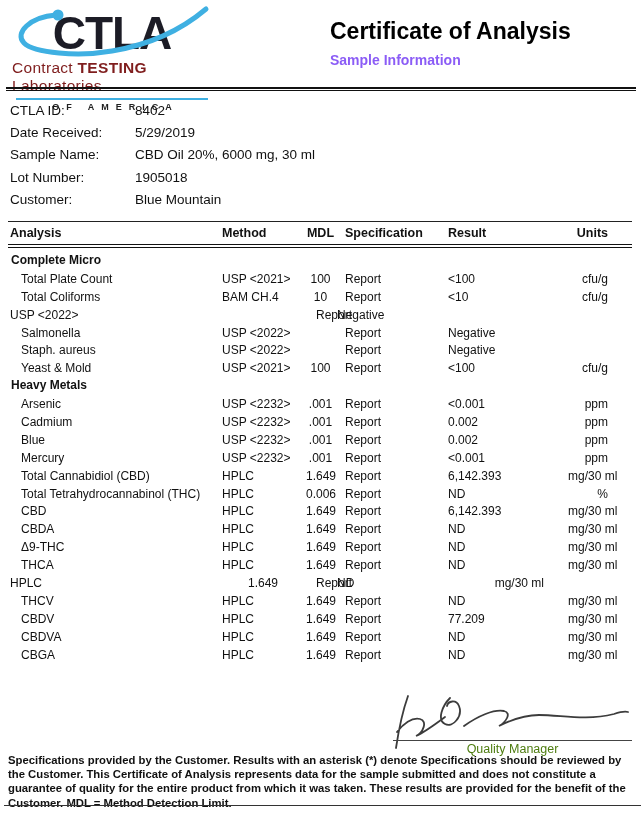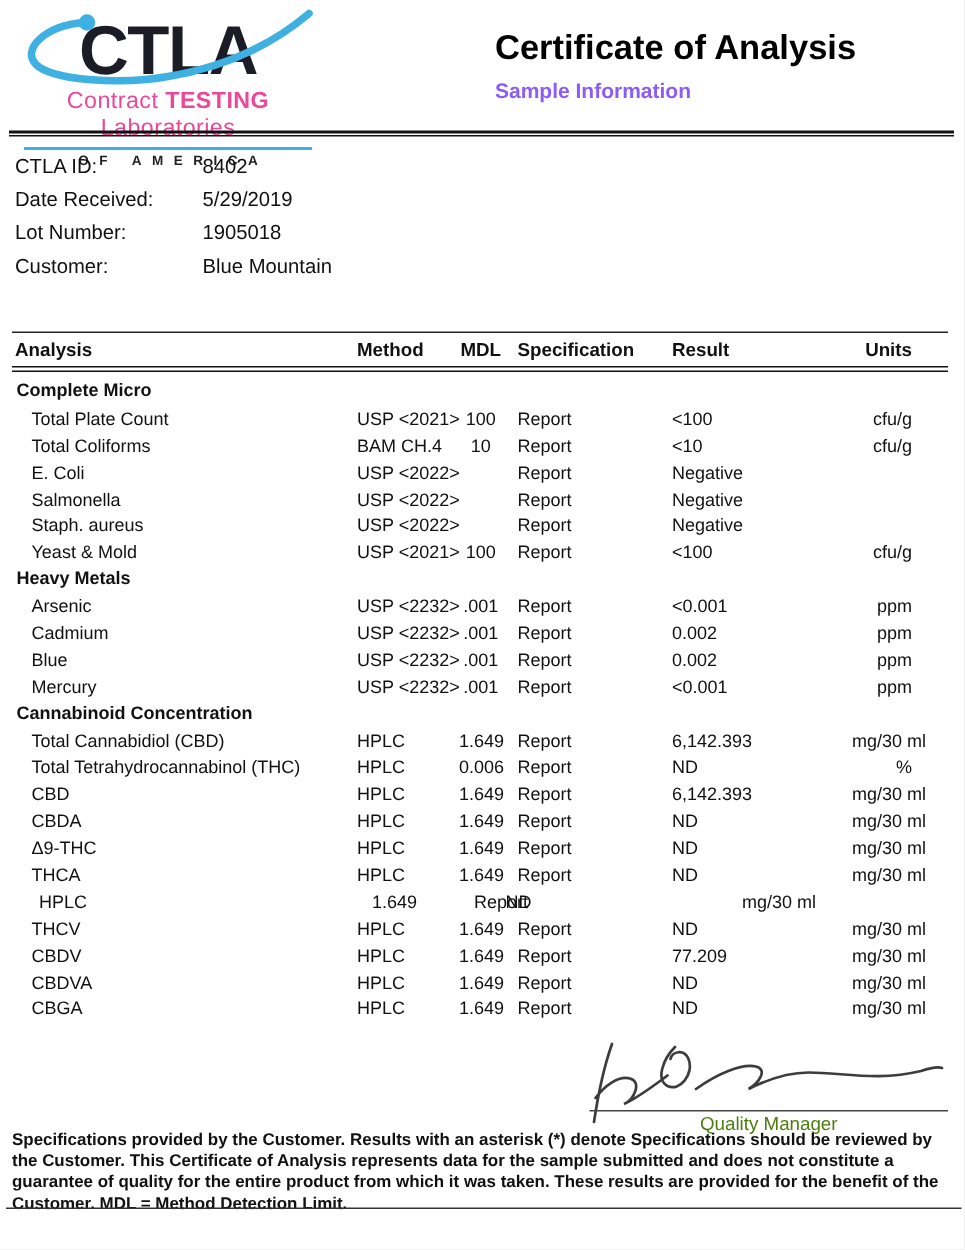--- a/index.html
+++ b/index.html
@@ -6,21 +6,21 @@
   html,body { background:#e8e8e8; }
   body { font-family:"Liberation Sans", sans-serif; }
   .page {
     position:relative; width:643px; height:833px; margin:0 auto;
     background:#ffffff; color:#111; overflow:hidden;
   }
 
   
   .logo-block { position:absolute; left:12px; top:5px; width:200px; }
   .logo-mark { display:block; }
-  .logo-line1 { font-size:15.5px; color:#ec4899; letter-spacing:.3px; text-align:center; margin-top:-2px; }
+  .logo-line1 { font-size:15.5px; color:#7f1d1d; letter-spacing:.3px; margin-top:-2px; }
   .logo-line1 b { font-weight:bold; }
   .logo-underline { height:2px; background:#3fb0e2; margin:3px 4px 2px 4px; }
   .logo-line2 { font-size:9px; font-weight:bold; letter-spacing:7px; text-align:center; color:#222; padding-left:7px; }
 
   
   .title-block { position:absolute; left:330px; top:18px; }
   .doc-title { font-size:23px; font-weight:bold; color:#000; }
   .doc-subtitle { font-size:14px; font-weight:bold; color:#8b5cf6; margin-top:7px; }
 
   .double-rule { position:absolute; left:6px; right:7px; height:4px;
@@ -38,21 +38,21 @@
   .table-top-rule { border-top:1px solid #222; }
   .thead { display:grid; grid-template-columns:212px 86px 29px 111px 122px 64px;
     height:22px; align-items:center; font-size:12.5px; font-weight:bold; }
   .thead-double { height:4px; border-top:1.5px solid #111; border-bottom:1px solid #111; margin-bottom:4px; }
   .trow { display:grid; grid-template-columns:212px 86px 29px 111px 122px 64px;
     height:17.9px; align-items:center; font-size:12px; }
   .section-row { height:17.9px; line-height:17.9px; font-size:12px; font-weight:bold; padding-left:3px; }
   .cell { white-space:nowrap; overflow:visible; }
   .c-analysis { padding-left:13px; }
   .h-analysis { padding-left:2px; }
-  .c-method, .h-method { padding-left:2px;margin-left:16px; }
+  .c-method, .h-method { padding-left:2px; }
   .c-mdl, .h-mdl { text-align:center; }
   .c-specification, .h-specification { padding-left:10px; }
   .c-result, .h-result { padding-left:2px; }
   .c-units, .h-units { text-align:right; padding-right:24px; }
 
   
   .sig-block { position:absolute; left:392px; top:690px; width:240px; }
   .sig-svg { position:absolute; left:0; top:0; }
   .sig-line { position:absolute; left:1px; top:50px; width:239px; border-top:1px solid #444; }
   .sig-role { position:absolute; left:1px; top:52px; width:239px; text-align:center; font-size:12.5px; color:#4d7c0f; }
@@ -90,20 +90,24 @@
   <div class="sample-info">
     <div class="si-row">
       <div class="si-label">CTLA ID:</div>
       <div class="si-value">8402</div>
     </div>
     <div class="si-row">
       <div class="si-label">Date Received:</div>
       <div class="si-value">5/29/2019</div>
     </div>
     <div class="si-row">
+      <div class="si-label">Sample Name:</div>
+      <div class="si-value">CBD Oil 20%, 6000 mg, 30 ml</div>
+    </div>
+    <div class="si-row">
       <div class="si-label">Lot Number:</div>
       <div class="si-value">1905018</div>
     </div>
     <div class="si-row">
       <div class="si-label">Customer:</div>
       <div class="si-value">Blue Mountain</div>
     </div>
   </div>
 
   <div class="table-wrap">
@@ -129,21 +133,20 @@
         </div>
         <div class="trow">
           <div class="cell c-analysis">Total Coliforms</div>
           <div class="cell c-method">BAM CH.4</div>
           <div class="cell c-mdl">10</div>
           <div class="cell c-specification">Report</div>
           <div class="cell c-result">&lt;10</div>
           <div class="cell c-units">cfu/g</div>
         </div>
         <div class="trow">
-          <div class="cell c-analysis">E. Coli</div>
           <div class="cell c-method">USP &lt;2022&gt;</div>
           <div class="cell c-mdl"></div>
           <div class="cell c-specification">Report</div>
           <div class="cell c-result">Negative</div>
           <div class="cell c-units"></div>
         </div>
         <div class="trow">
           <div class="cell c-analysis">Salmonella</div>
           <div class="cell c-method">USP &lt;2022&gt;</div>
           <div class="cell c-mdl"></div>
@@ -193,21 +196,20 @@
           <div class="cell c-units">ppm</div>
         </div>
         <div class="trow">
           <div class="cell c-analysis">Mercury</div>
           <div class="cell c-method">USP &lt;2232&gt;</div>
           <div class="cell c-mdl">.001</div>
           <div class="cell c-specification">Report</div>
           <div class="cell c-result">&lt;0.001</div>
           <div class="cell c-units">ppm</div>
         </div>
-        <div class="section-row">Cannabinoid Concentration</div>
         <div class="trow">
           <div class="cell c-analysis">Total Cannabidiol (CBD)</div>
           <div class="cell c-method">HPLC</div>
           <div class="cell c-mdl">1.649</div>
           <div class="cell c-specification">Report</div>
           <div class="cell c-result">6,142.393</div>
           <div class="cell c-units">mg/30 ml</div>
         </div>
         <div class="trow">
           <div class="cell c-analysis">Total Tetrahydrocannabinol (THC)</div>

